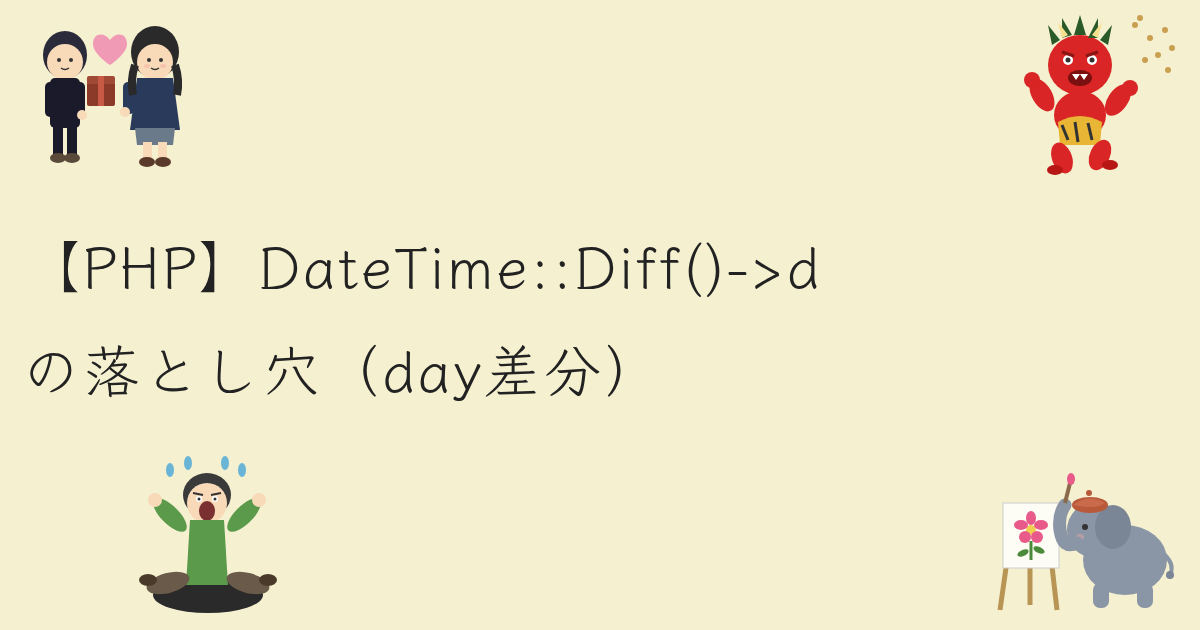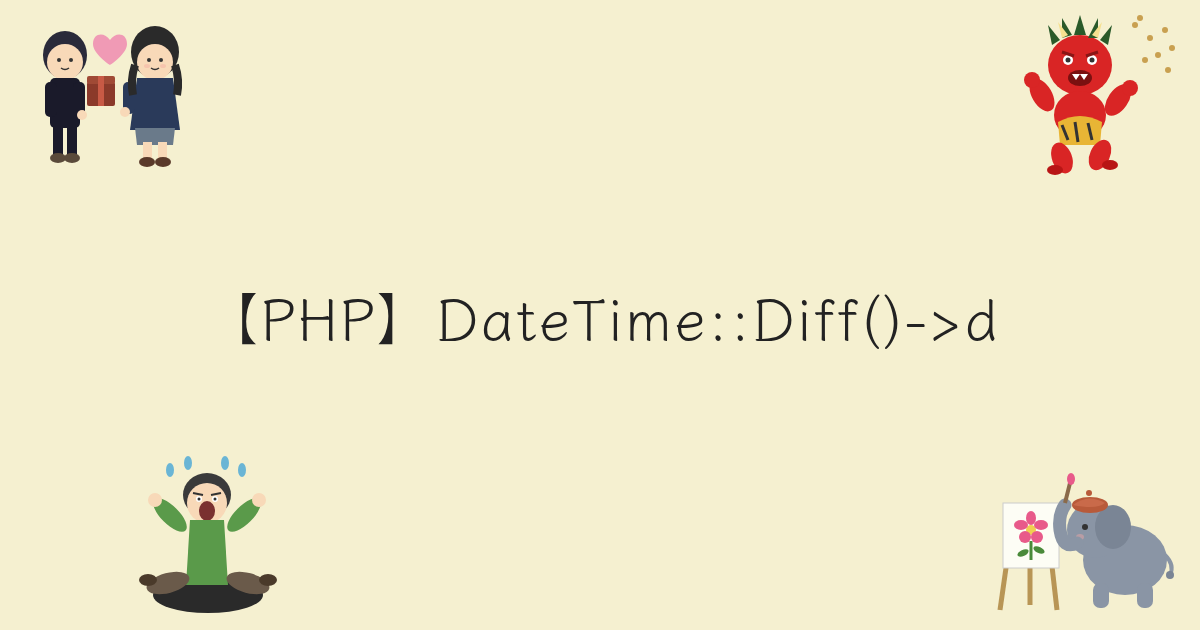--- a/index.html
+++ b/index.html
@@ -14,21 +14,21 @@
       position: relative;
       font-family: "Comic Sans MS", "Hiragino Kaku Gothic ProN", sans-serif;
       overflow: hidden;
     }
     .title-container {
       position: absolute;
       top: 50%;
       left: 50%;
       transform: translate(-50%, -50%);
       width: 100%;
-      text-align: center;
+      padding-left: 22px;
     }
     .title-line {
       font-size: 58px;
       font-weight: 400;
       color: #222;
       line-height: 1.8;
       letter-spacing: 2px;
       font-family: "Comic Sans MS", "Klee One", "Hiragino Kaku Gothic ProN", cursive;
     }
     .illustration {
@@ -230,13 +230,14 @@
     <rect x="108" y="128" width="16" height="25" rx="7" fill="#8a95a5"></rect>
     <rect x="152" y="128" width="16" height="25" rx="7" fill="#8a95a5"></rect>
 
     <path d="M 180 100 Q 190 110 185 120" stroke="#8a95a5" stroke-width="4" fill="none"></path>
     <circle cx="185" cy="120" r="4" fill="#7a8595"></circle>
   </svg>
 </div>
 
 <div class="title-container">
   <div class="title-line">【PHP】DateTime::Diff()-&gt;d</div>
+  <div class="title-line">の落とし穴（day差分）</div>
 </div>
 
 </body></html>

